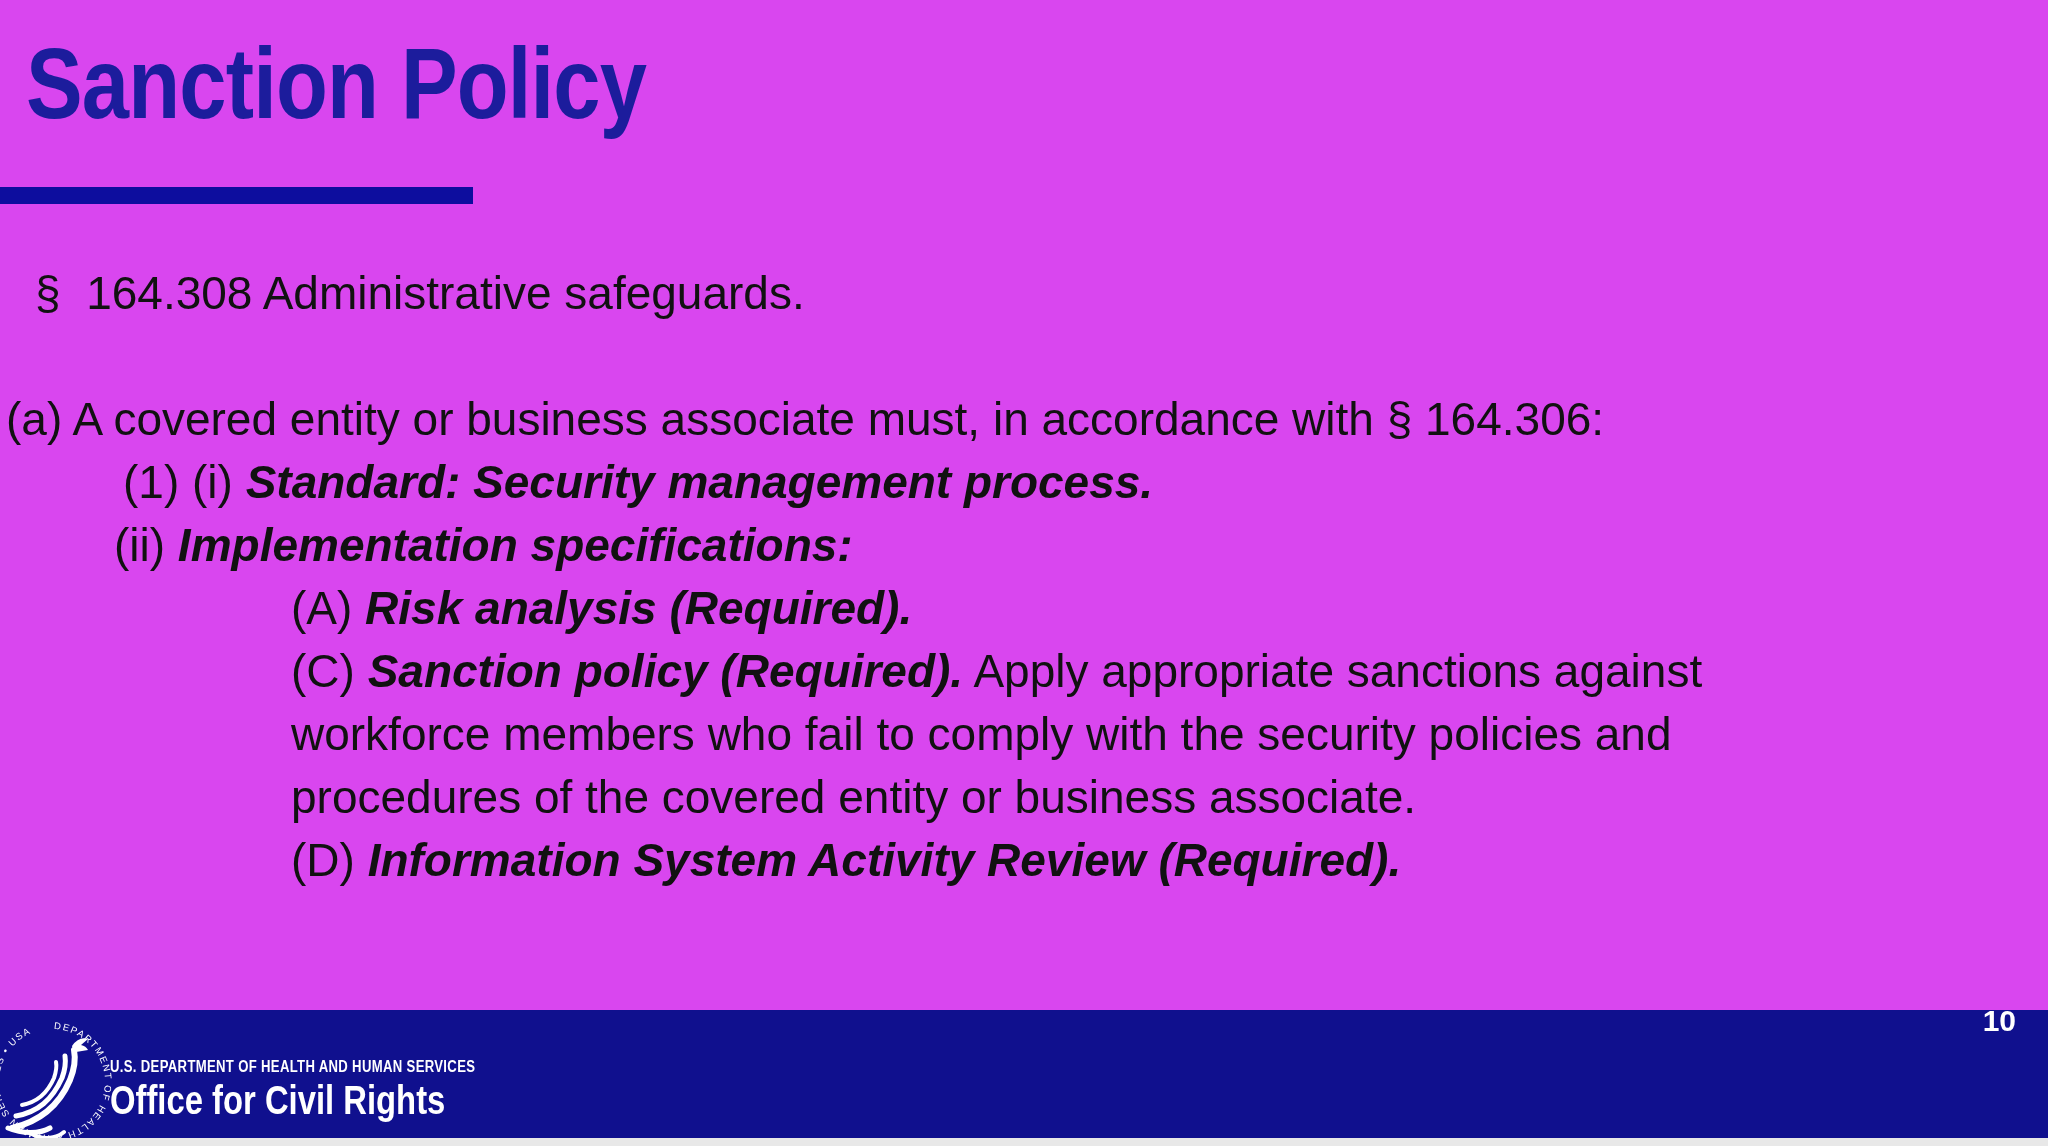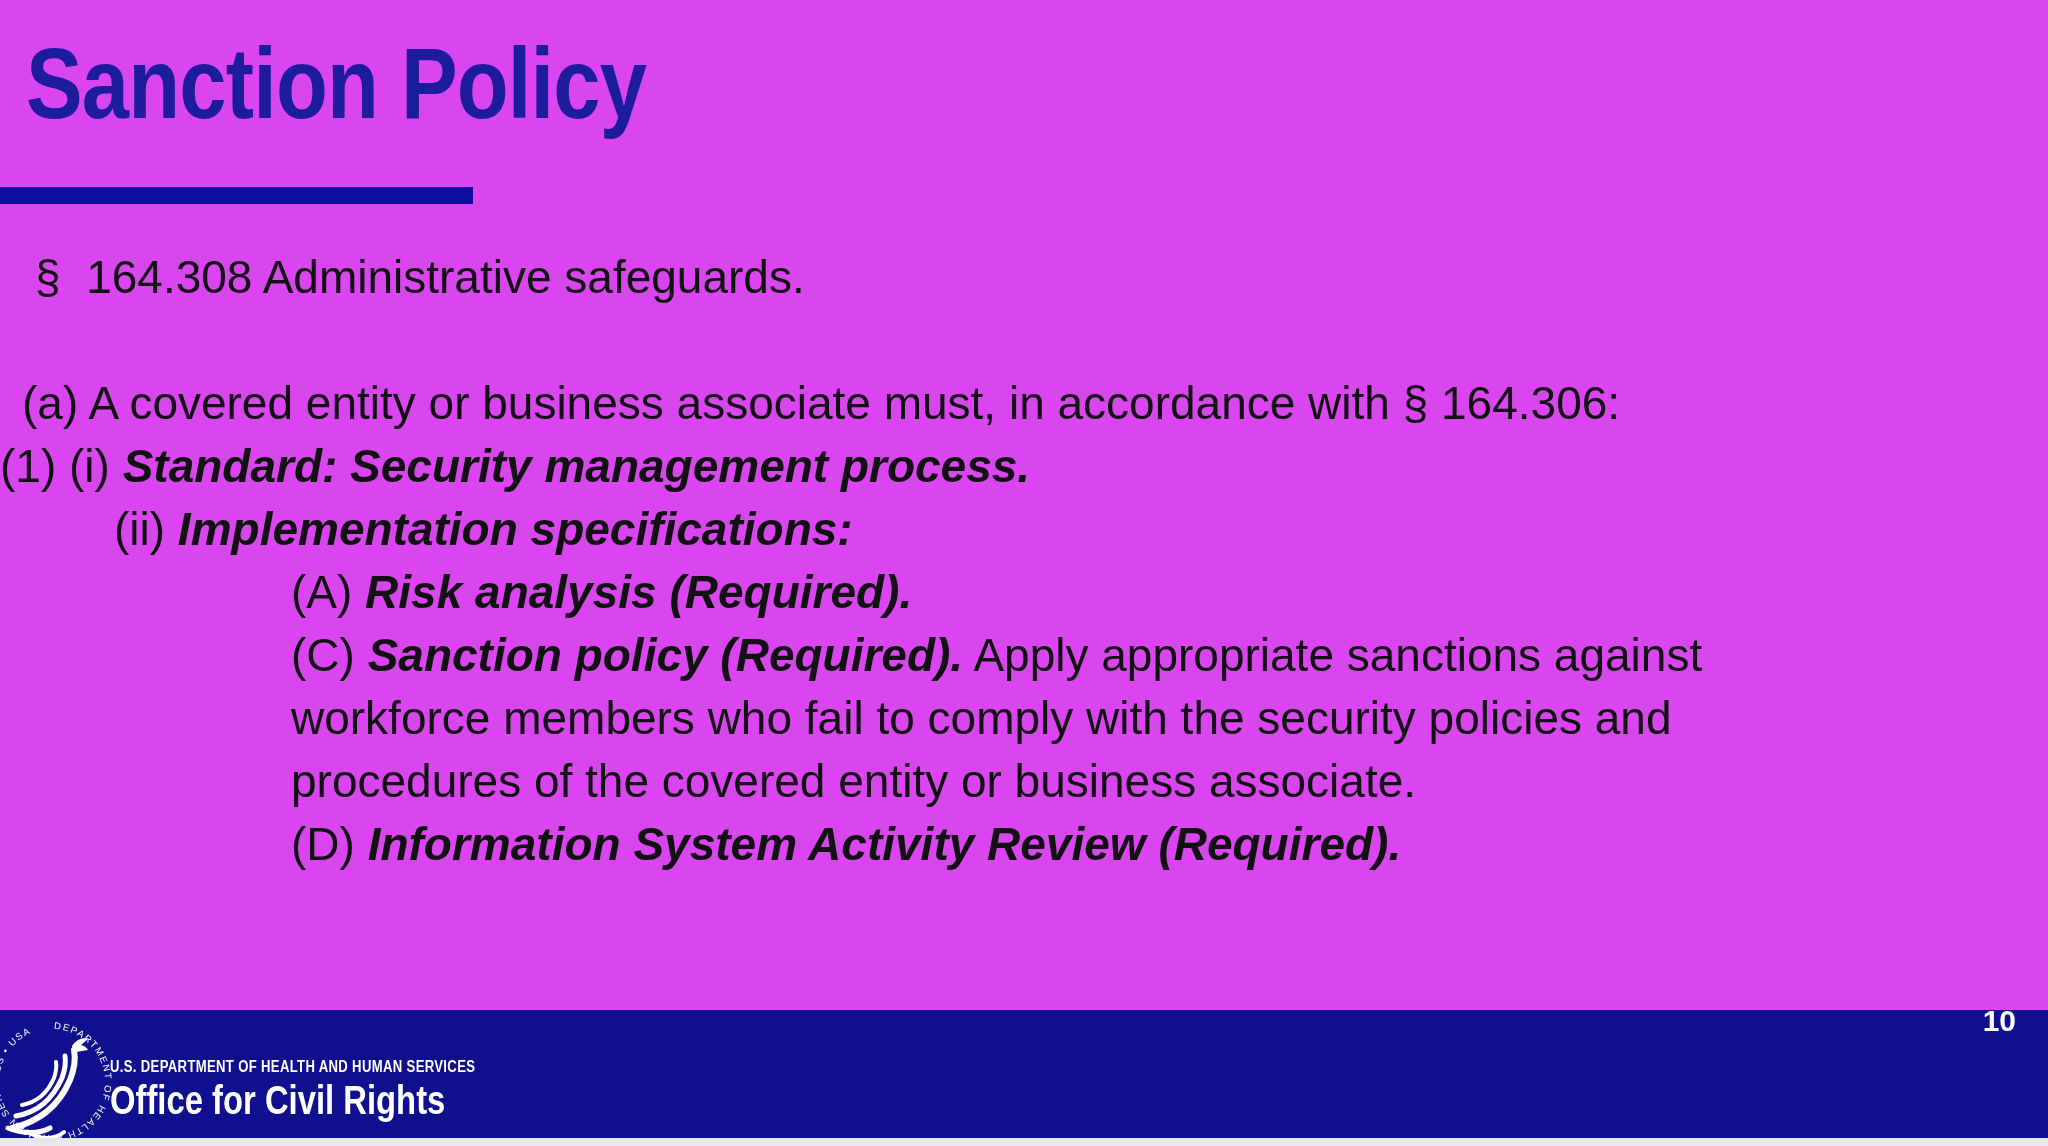--- a/index.html
+++ b/index.html
@@ -19,30 +19,30 @@
   }
 
   
   .accent-bar {
     position:absolute; left:0; top:187px; width:473px; height:17px;
     background:var(--accent-bar,#0D0D9E);
   }
 
   
   .body-text {
-    position:absolute; left:0; top:246px; width:2048px;
+    position:absolute; left:0; top:262px; width:2048px;
     font-size:46px; line-height:63px; color:var(--body-color,#111111);
   }
   .body-text .line { white-space:pre; height:63px; }
   .seg-regular { font-style:normal; font-weight:400; }
   .seg-bold-italic { font-style:italic; font-weight:700; }
   .ind-section  { padding-left:35px; }
   .ind-none     { padding-left:0; }
-  .ind-level-a  { padding-left:22px; }
-  .ind-level-1  { }
+  .ind-level-a  { padding-left:6px; }
+  .ind-level-1  { padding-left:123px; }
   .ind-level-2  { padding-left:114px; }
   .ind-level-3  { padding-left:291px; }
 
   
   .footer {
     position:absolute; left:0; top:1010px; width:2048px; height:136px;
     background:var(--footer-bg,#10108E);
   }
   .footer-bottom-edge {
     position:absolute; left:0; bottom:0; width:100%; height:3px;

